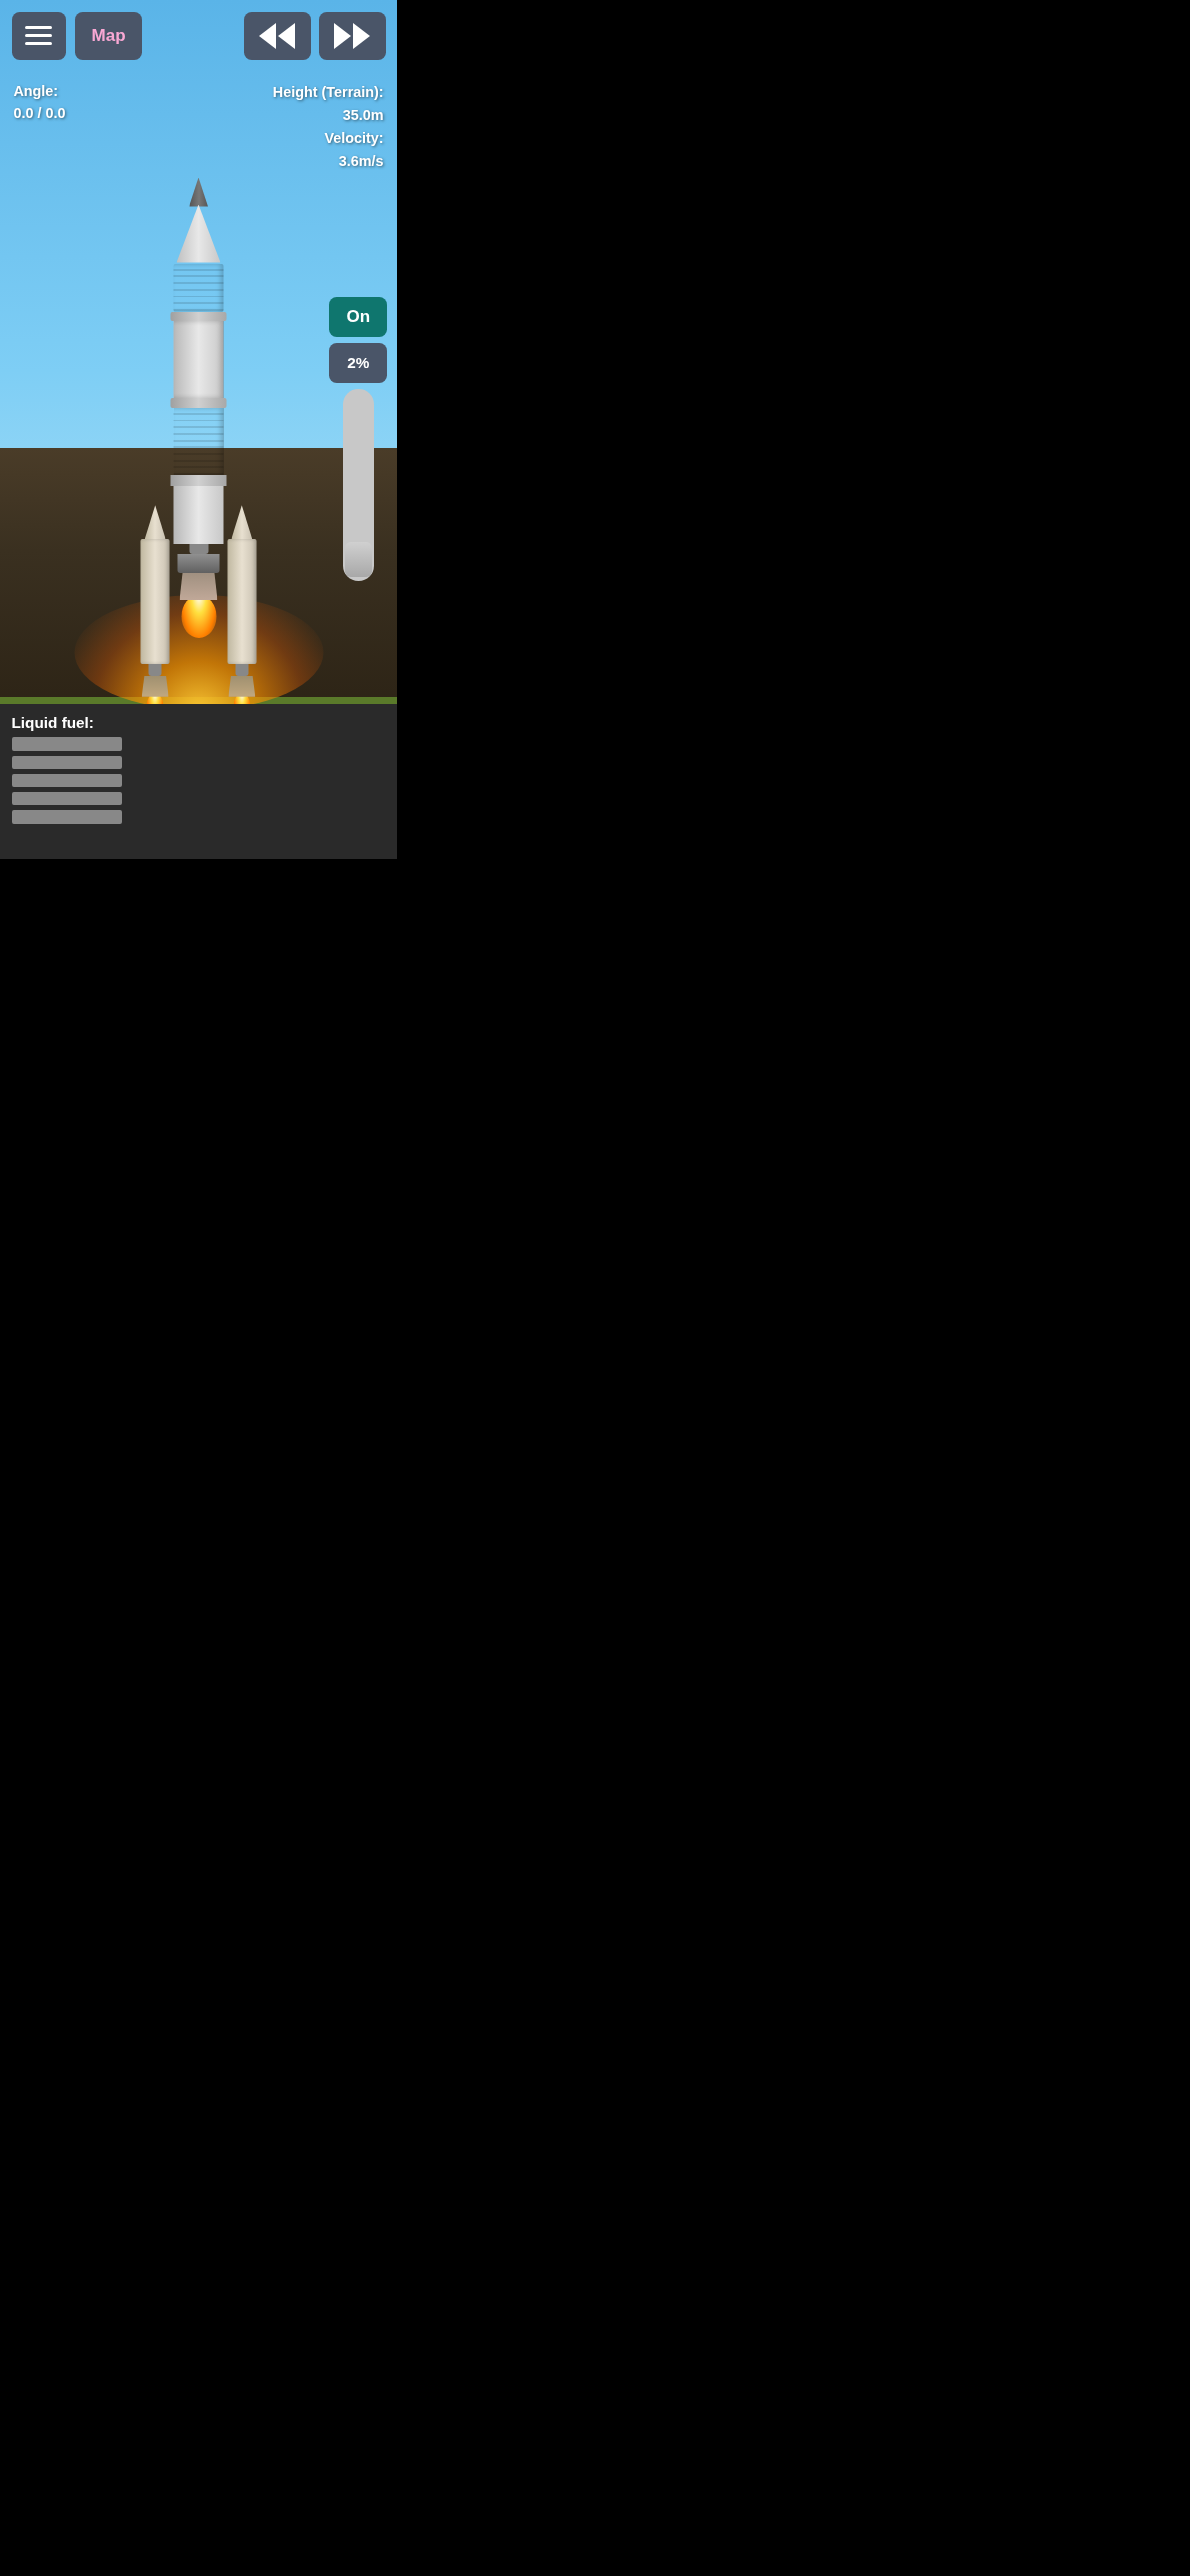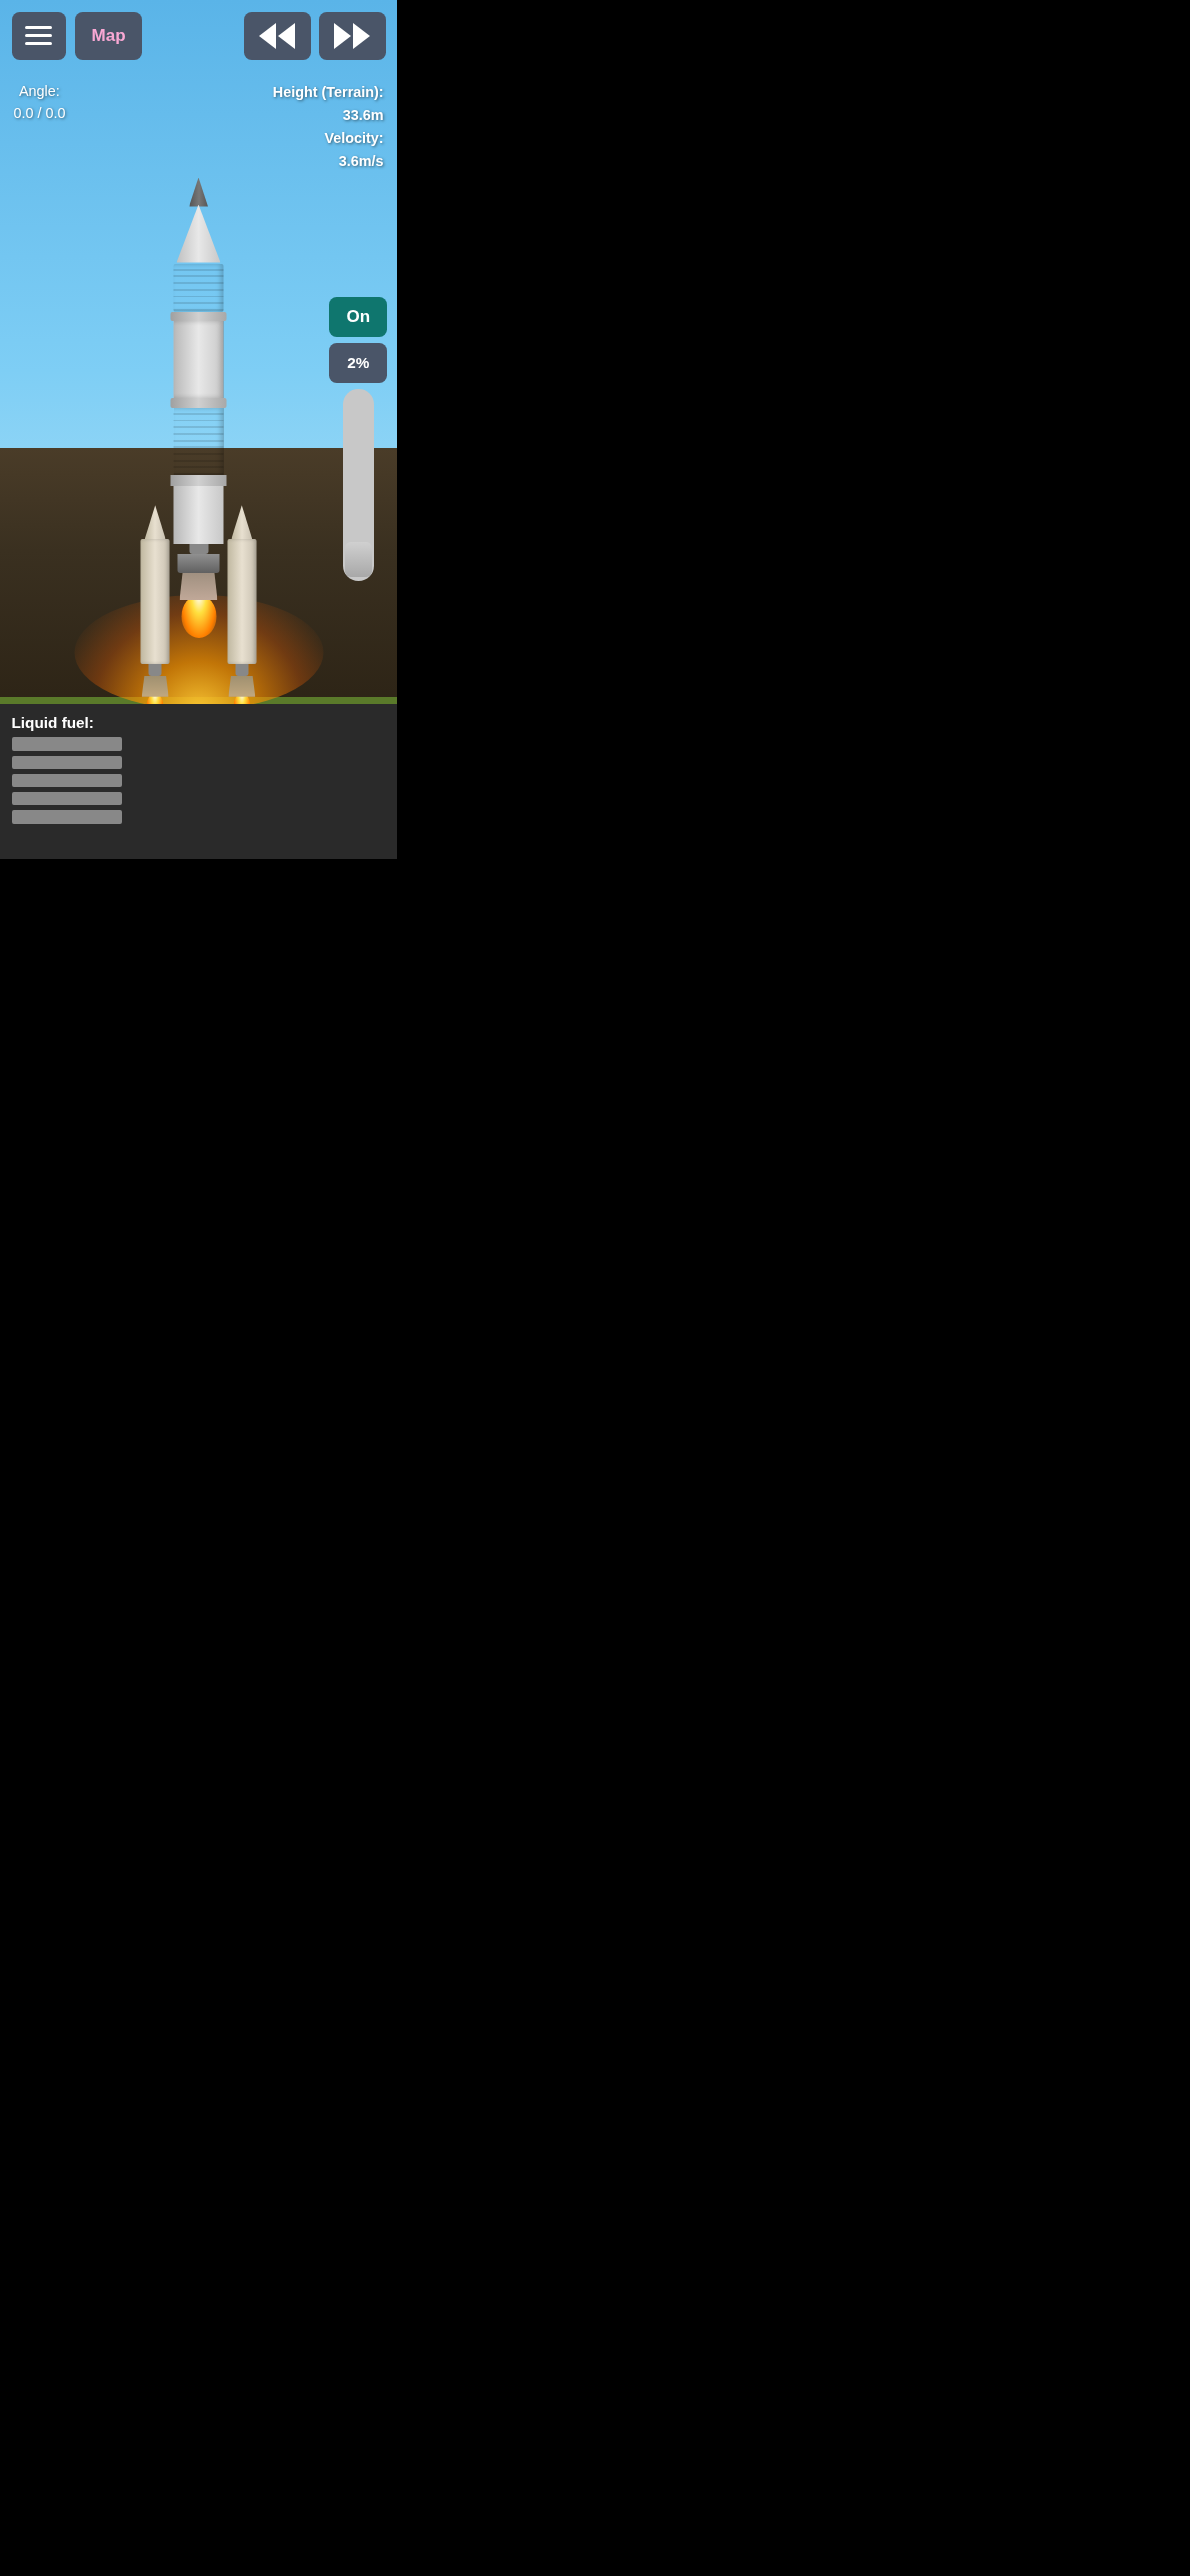--- a/index.html
+++ b/index.html
@@ -125,25 +125,24 @@
       justify-content: center;
       cursor: pointer;
       border: none;
     }
     
     .stats-left {
       position: absolute;
       top: 81px; left: 13.4px;
       color: white;
       font-size: 14.4px;
-      font-weight: normal;
+      font-weight: bold;
       z-index: 20;
       text-shadow: 1px 1px 2.9px rgba(0,0,0,0.5);
       line-height: 1.5;
-      text-align: center;
     }
     .stats-right {
       position: absolute;
       top: 81px; right: 13.4px;
       color: white;
       font-size: 14.4px;
       font-weight: bold;
       z-index: 20;
       text-align: right;
       text-shadow: 1px 1px 2.9px rgba(0,0,0,0.5);
@@ -419,21 +418,21 @@
     </div>
   </div>
 
   <div class="stats-left">
     <div>Angle:</div>
     <div>0.0 / 0.0</div>
   </div>
 
   <div class="stats-right">
     <div>Height (Terrain):</div>
-    <div>33.6m</div>
+    <div>35.0m</div>
     <div>Velocity:</div>
     <div>3.6m/s</div>
   </div>
 
   <div class="right-controls" style="top:297px;transform:none;">
     <button class="btn-on">
       <span>On</span>
     </button>
     <button class="btn-percent">
       <span>2%</span>

